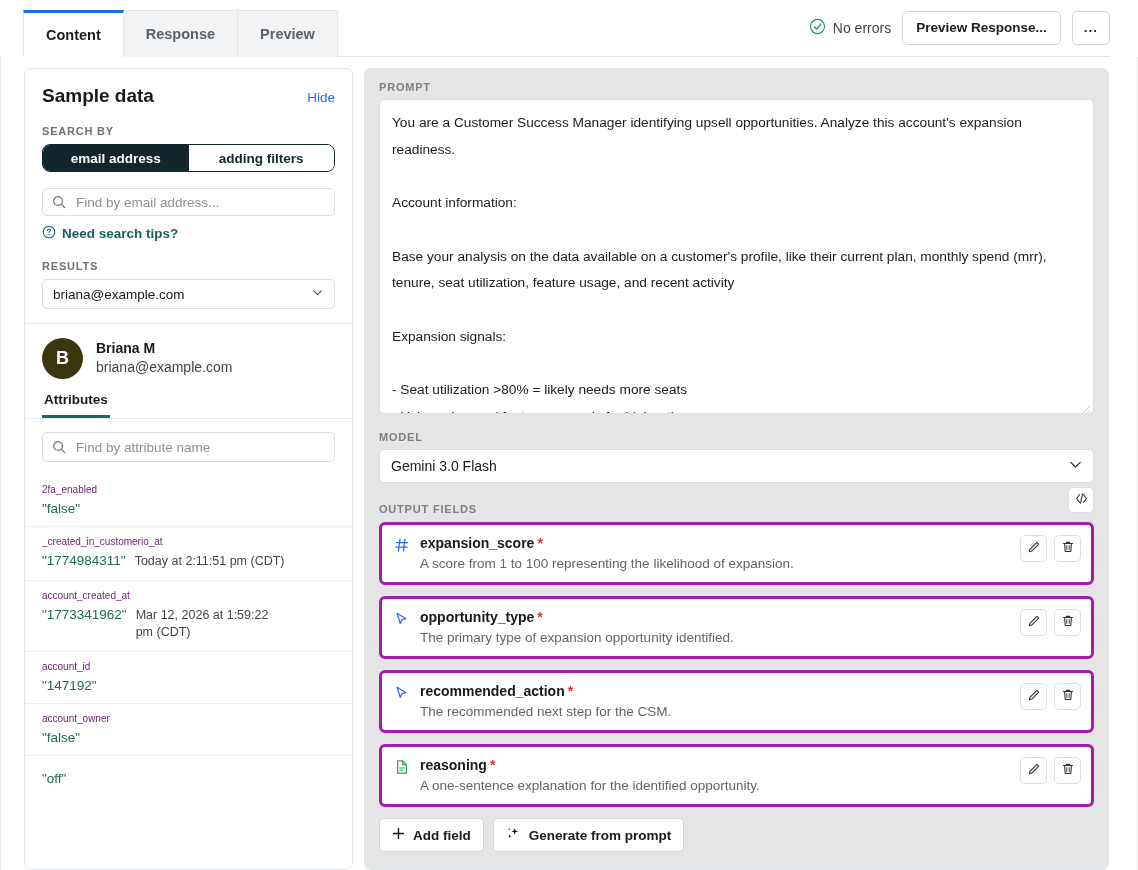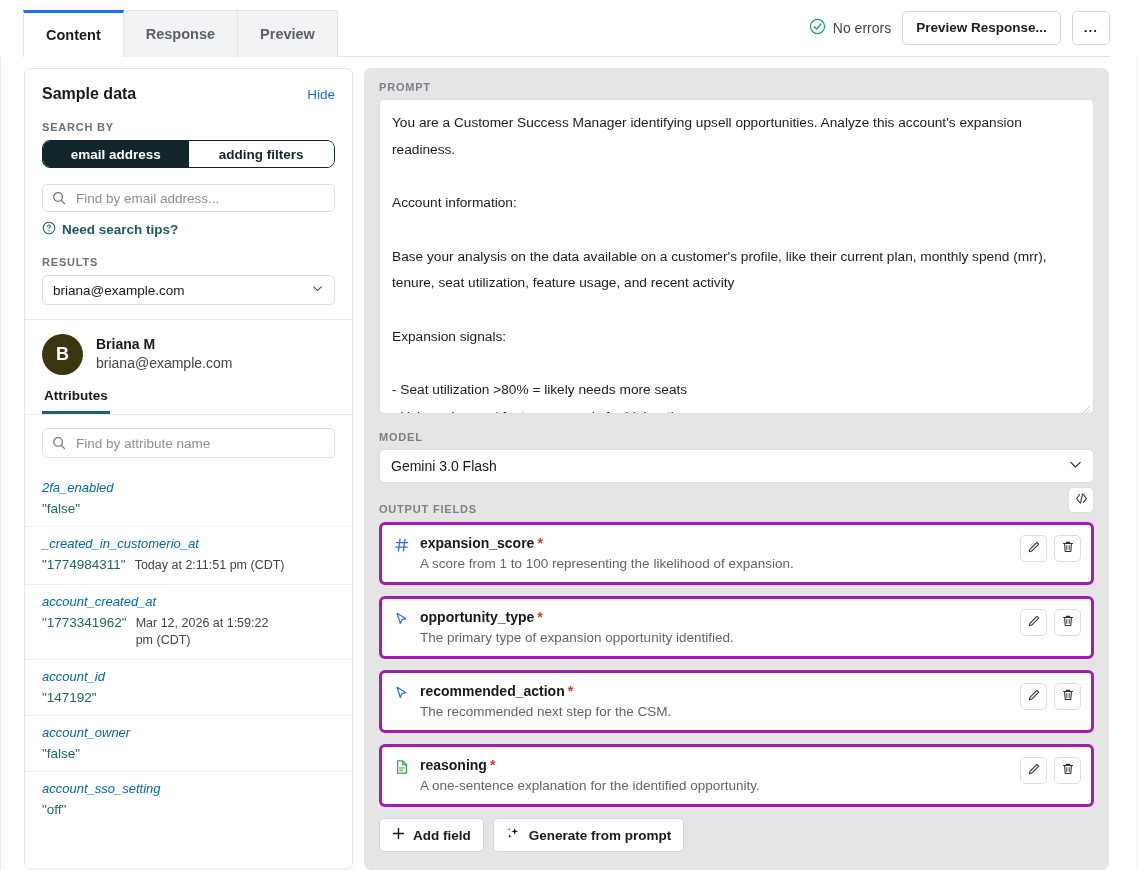--- a/index.html
+++ b/index.html
@@ -98,21 +98,21 @@
     border-radius: 7px;
     overflow: hidden;
     display: flex; flex-direction: column;
   }
   .sb-head {
     padding: 16px 17px 0 17px;
   }
   .sb-title-row {
     display: flex; align-items: baseline; justify-content: space-between;
   }
-  .sb-title { font-size: 16px; font-weight: 700; color: #18191b; }
+  .sb-title { font-size: 19px; font-weight: 700; color: #18191b; }
   .sb-hide { font-size: 13.5px; color: #1b6ef3; cursor: pointer; }
   .sb-label {
     font-size: 11px; font-weight: 700; letter-spacing: .8px;
     color: #6b7177; margin-top: 18px; text-transform: uppercase;
   }
   .segmented {
     margin-top: 7px;
     display: flex;
     border: 1px solid #12272c;
     border-radius: 8px;
@@ -203,21 +203,21 @@
   }
 
   .attr-search { padding: 13px 17px 13px 17px; }
 
   .attrs { flex: 1; overflow: hidden; }
   .attr-row {
     padding: 9px 17px 10px 17px;
     border-top: 1px solid #eceef0;
   }
   .attr-row:first-child { border-top: none; }
-  .attr-name { font-size: 13px; color: #0369a1; font-style: italic; }
+  .attr-name { font-size: 10px; color: #701a75; }
   .attr-valline { display: flex; gap: 9px; margin-top: 6px; align-items: flex-start; }
   .attr-val { font-size: 13.5px; color: #1c6b4d; font-weight: 400; white-space: nowrap; }
   .attr-meta { font-size: 12.5px; color: #3f464c; line-height: 1.35; }
 
   
   .main {
     flex: 1;
     border: 1px solid #e3e6e8;
     border-radius: 7px;
     background: #e5e5e5;
@@ -453,21 +453,20 @@
         </div>
       </div>
       <div class="attr-row">
         <div class="attr-name">account_owner</div>
         <div class="attr-valline">
           <div class="attr-val">"false"</div>
           <div class="attr-meta"></div>
         </div>
       </div>
       <div class="attr-row">
-        <div class="attr-name">account_sso_setting</div>
         <div class="attr-valline">
           <div class="attr-val">"off"</div>
           <div class="attr-meta"></div>
         </div>
       </div>
     </div>
   </div>
 
   <div class="main">
 

